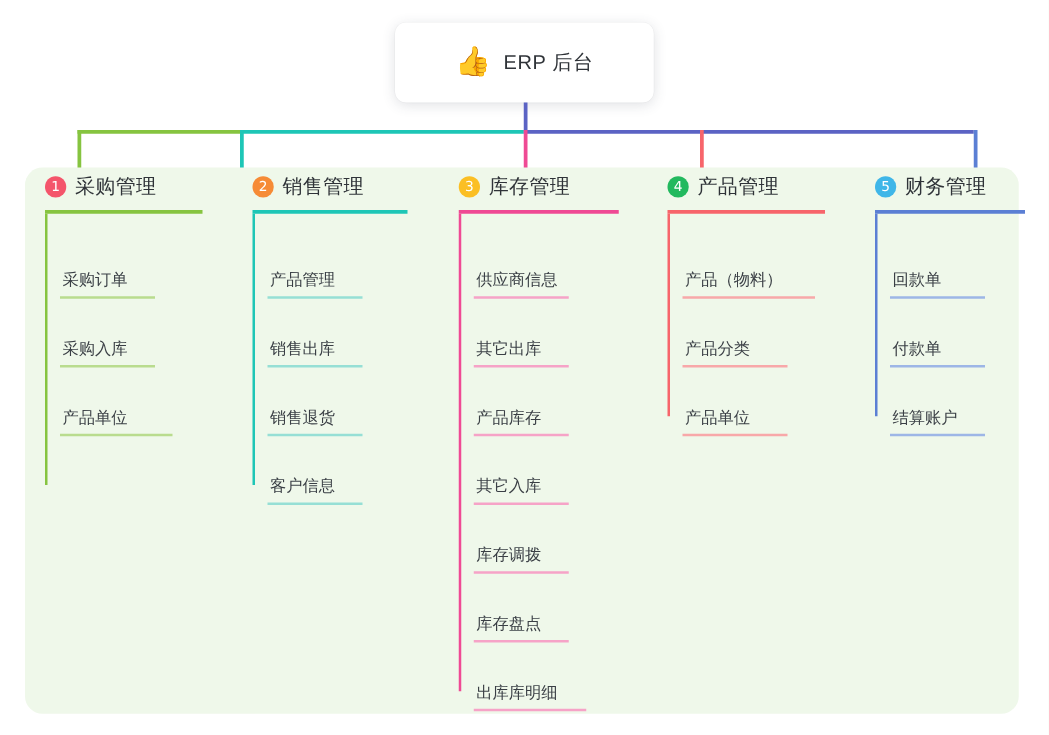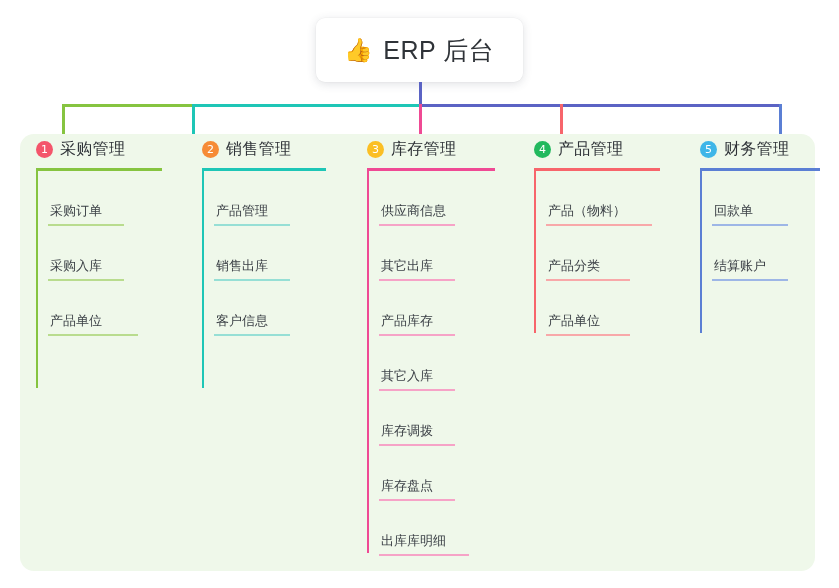--- a/index.html
+++ b/index.html
@@ -34,21 +34,21 @@
     justify-content: center;
     gap: 10px;
   }
   .title-emoji {
     font-family: "DejaVu Sans", sans-serif;
     font-size: 23px;
     line-height: 1;
     color: #f0b429;
   }
   .title-text {
-    font-size: 25px;
+    font-size: 16px;
     color: #2f3338;
     letter-spacing: 0.5px;
     white-space: nowrap;
   }
 
   
   .root-stem {
     position: absolute;
     left: 419px;
     top: 82px;
@@ -123,21 +123,21 @@
 
   
   .spine {
     position: absolute;
     width: 2px;
     top: 37px;
   }
 
   .items {
     position: relative;
-    padding-top: 3px;
+    padding-top: 16px;
   }
 
   .item {
     position: relative;
     height: 55px;
   }
 
   .item-label {
     position: absolute;
     left: 30px;
@@ -209,20 +209,24 @@
           <div class="items">
             <div class="item">
               <span class="item-label">产品管理</span>
               <div class="item-underline" style="left: 28px; width: 76px; background: rgb(150, 223, 213);"></div>
             </div>
             <div class="item">
               <span class="item-label">销售出库</span>
               <div class="item-underline" style="left: 28px; width: 76px; background: rgb(150, 223, 213);"></div>
             </div>
             <div class="item">
+              <span class="item-label">销售退货</span>
+              <div class="item-underline" style="left: 28px; width: 76px; background: rgb(150, 223, 213);"></div>
+            </div>
+            <div class="item">
               <span class="item-label">客户信息</span>
               <div class="item-underline" style="left: 28px; width: 76px; background: rgb(150, 223, 213);"></div>
             </div>
           </div>
           <div class="spine" style="left: 16px; height: 217px; background: rgb(30, 198, 182);"></div>
         </div>
         <div class="column" style="left: 331px; width: 172px;">
           <div class="col-header">
             <span class="badge" style="background: rgb(251, 191, 36);">3</span>
             <span class="col-title">库存管理</span>
@@ -287,20 +291,24 @@
             <span class="badge" style="background: rgb(63, 182, 232);">5</span>
             <span class="col-title">财务管理</span>
           </div>
           <div class="col-underline" style="width: 120px; margin-left: 16px; background: rgb(91, 127, 212);"></div>
           <div class="items">
             <div class="item">
               <span class="item-label">回款单</span>
               <div class="item-underline" style="left: 28px; width: 76px; background: rgb(157, 182, 230);"></div>
             </div>
             <div class="item">
+              <span class="item-label">付款单</span>
+              <div class="item-underline" style="left: 28px; width: 76px; background: rgb(157, 182, 230);"></div>
+            </div>
+            <div class="item">
               <span class="item-label">结算账户</span>
               <div class="item-underline" style="left: 28px; width: 76px; background: rgb(157, 182, 230);"></div>
             </div>
           </div>
           <div class="spine" style="left: 16px; height: 162px; background: rgb(91, 127, 212);"></div>
         </div>
       </div>
   </div>
 
 </div>

